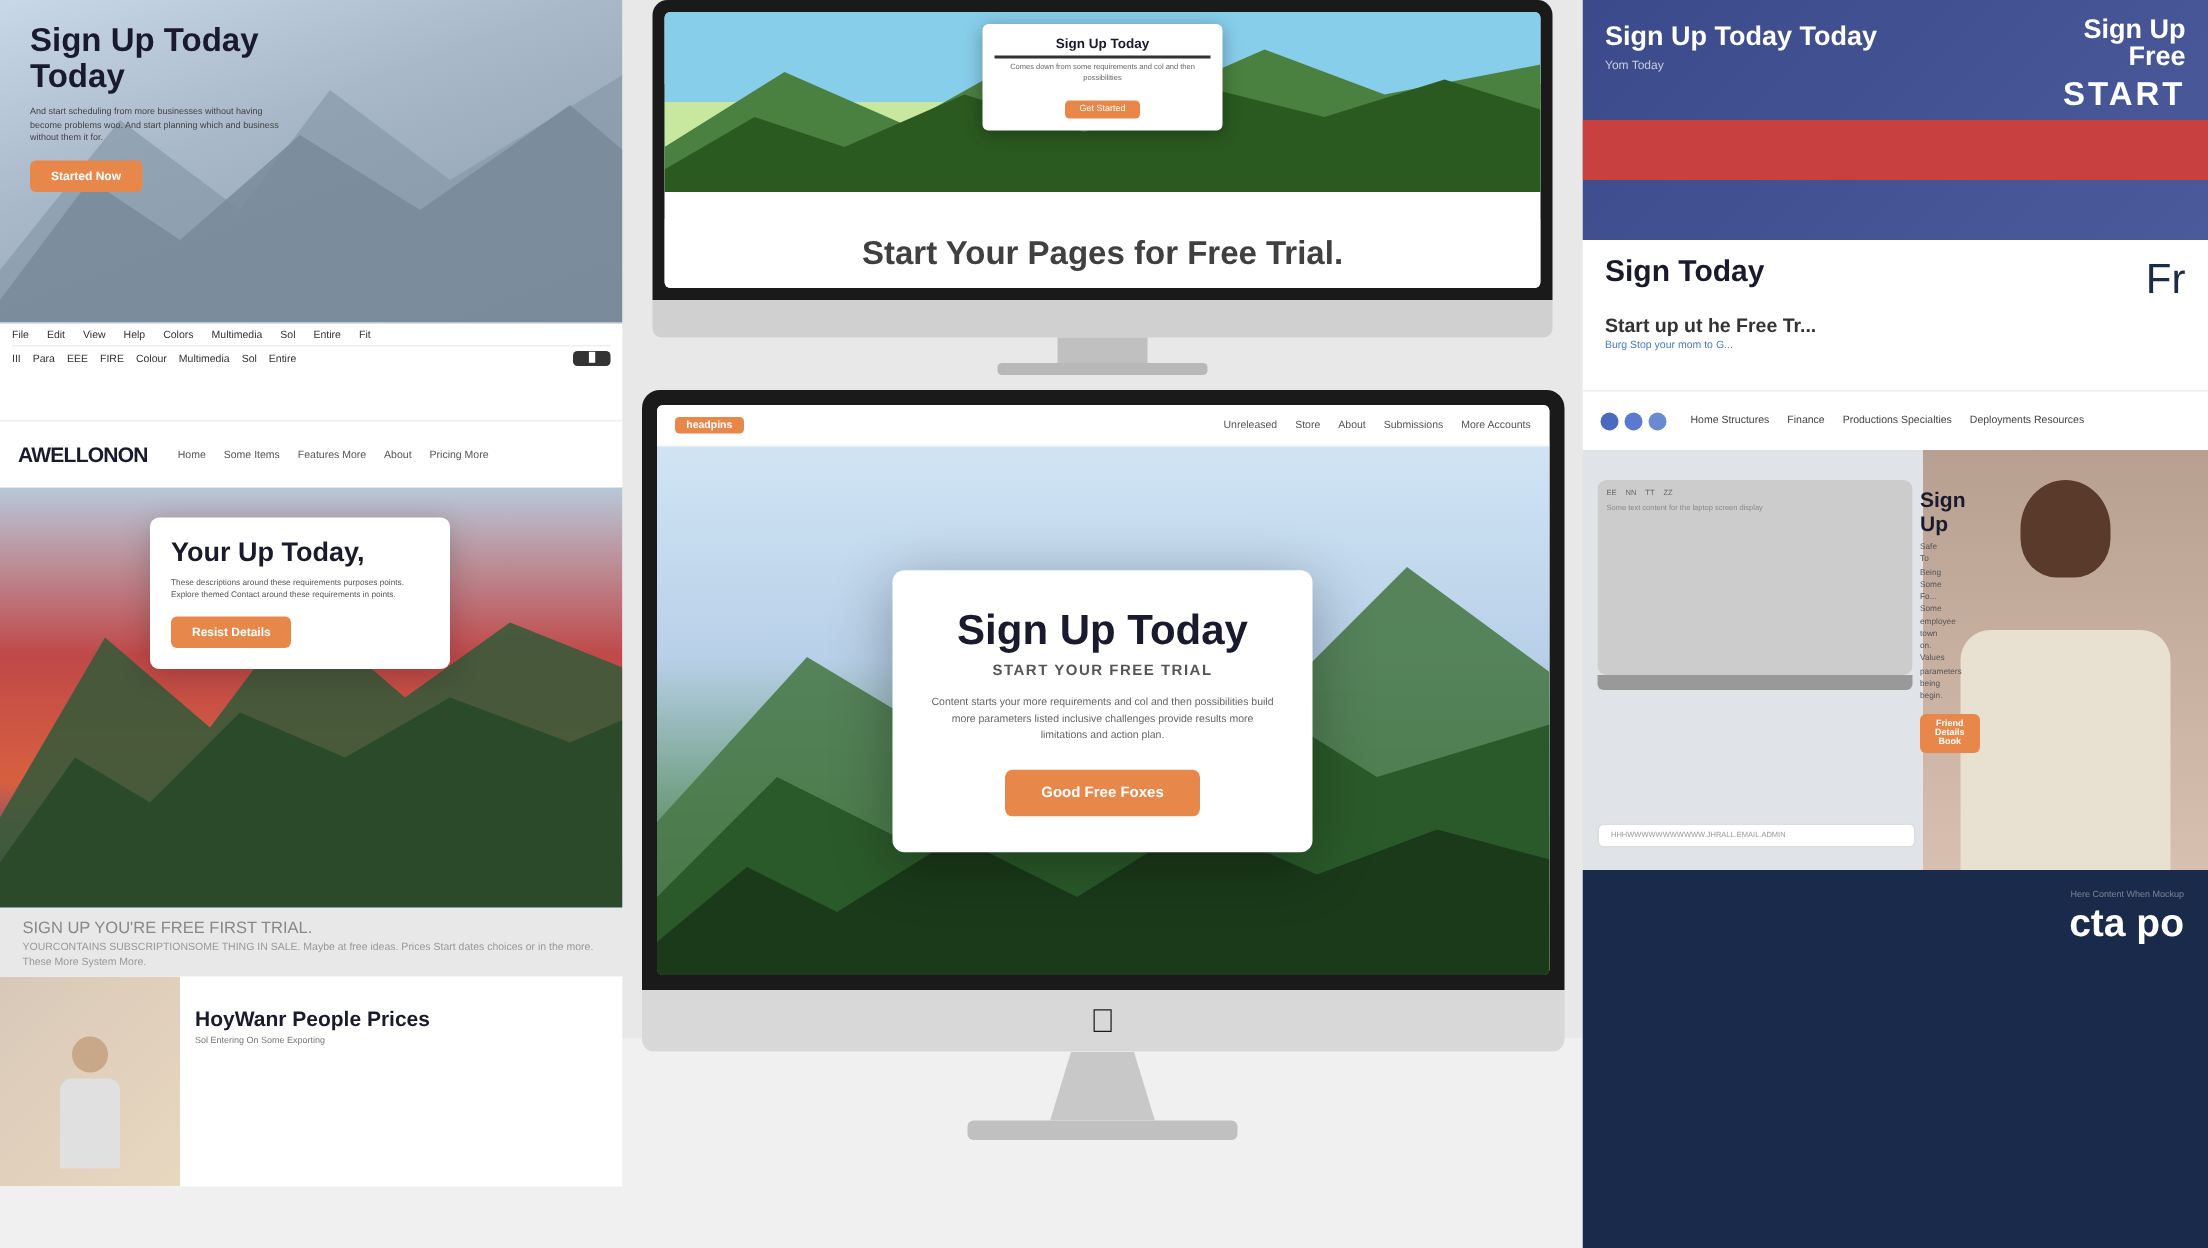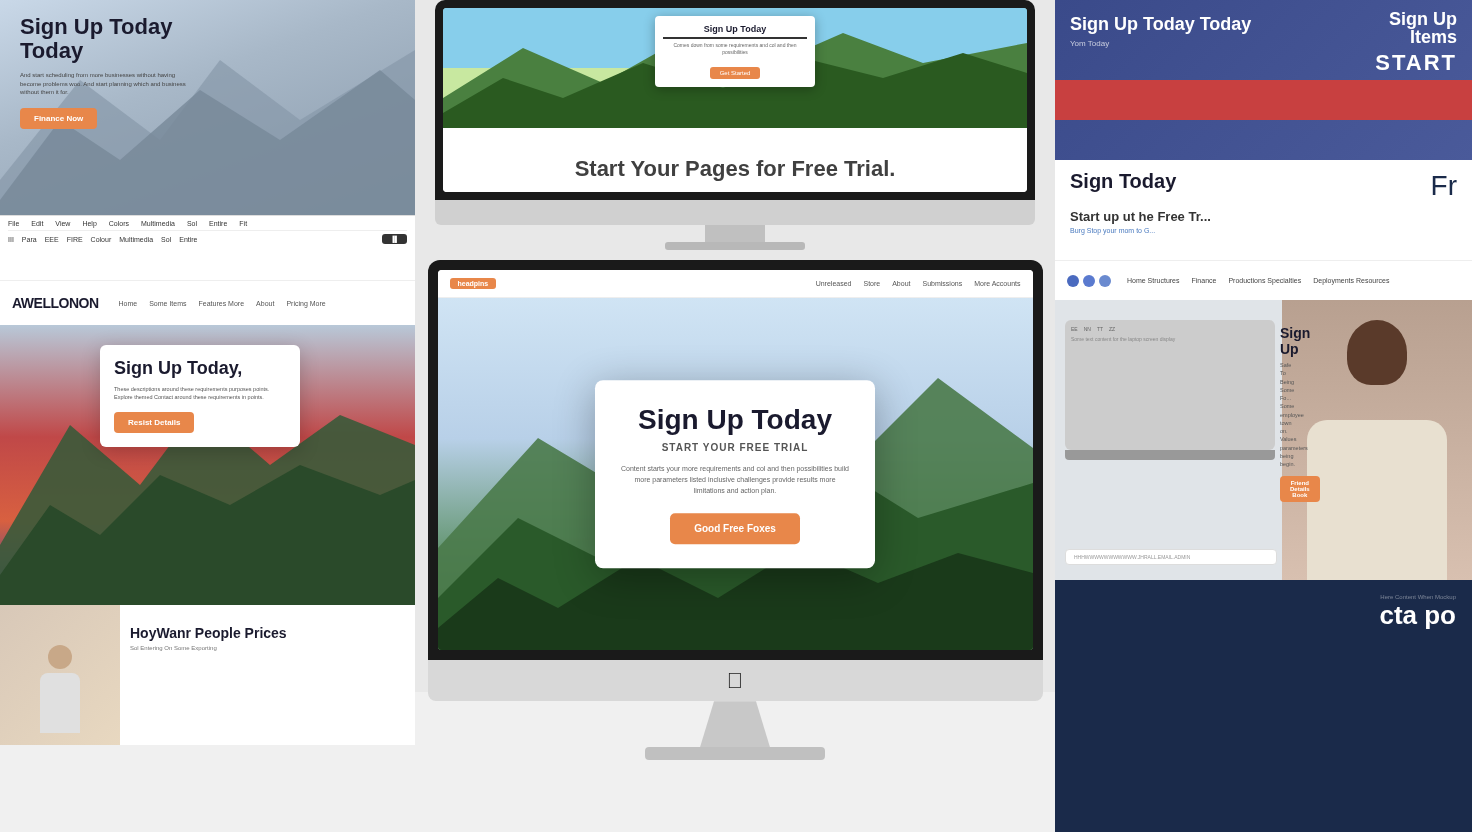--- a/index.html
+++ b/index.html
@@ -845,21 +845,21 @@
     <div class="top-left-card">
       <div class="mountain-bg"></div>
 
       <svg class="mountain-svg" viewBox="0 0 415 215" xmlns="http://www.w3.org/2000/svg" style="position:absolute;bottom:0;left:0;">
         <polygon points="0,180 80,80 160,140 220,60 300,120 415,50 415,215 0,215" fill="#8899aa" opacity="0.7"></polygon>
         <polygon points="0,200 60,120 120,160 200,90 280,140 380,70 415,100 415,215 0,215" fill="#778899" opacity="0.8"></polygon>
       </svg>
       <div class="content-overlay">
         <div class="headline">Sign Up Today Today</div>
         <div class="subtext">And start scheduling from more businesses without having become problems woo. And start planning which and business without them it for.</div>
-        <button class="btn-orange">Finance Now</button>
+        <button class="btn-orange">Started Now</button>
       </div>
     </div>
 
     <div class="editor-bar">
       <div class="toolbar-row">
         <span>File</span>
         <span>Edit</span>
         <span>View</span>
         <span>Help</span>
         <span>Colors</span>
@@ -903,26 +903,30 @@
               <stop offset="100%" stop-color="#2040a0"></stop>
             </linearGradient>
           </defs>
           <rect width="415" height="280" fill="url(#skyGrad)"></rect>
           <polygon points="0,220 70,100 140,160 200,80 270,140 340,90 415,120 415,280 0,280" fill="#3a5a3a" opacity="0.9"></polygon>
           <polygon points="0,250 50,180 100,210 160,150 230,180 300,140 380,170 415,155 415,280 0,280" fill="#2a4a2a"></polygon>
         </svg>
       </div>
 
       <div class="sign-up-card-small">
-        <div class="headline">Sign Up Today,</div>
+        <div class="headline">Your Up Today,</div>
         <div class="subtext">These descriptions around these requirements purposes points. Explore themed Contact around these requirements in points.</div>
         <button class="btn-orange">Resist Details</button>
       </div>
     </div>
 
+    <div class="sign-up-text-area">
+      <div class="sign-up-label-main">SIGN UP YOU'RE FREE FIRST TRIAL.</div>
+      <div class="sign-up-subtext">YOURCONTAINS SUBSCRIPTIONSOME THING IN SALE. Maybe at free ideas. Prices Start dates choices or in the more. These More System More.</div>
+    </div>
 
     <div class="bottom-left-card">
       <div class="person-photo-bg">
         <div class="person-silhouette">
           <div class="person-head"></div>
           <div class="person-body"></div>
         </div>
       </div>
       <div class="text-content">
         <div class="headline">HoyWanr People Prices</div>
@@ -1018,21 +1022,21 @@
     <div class="top-right-overlay" style="position:relative;width:417px;height:260px;overflow:hidden;">
 
       <div class="tr-blue-bg" style="width:100%;height:160px;background:linear-gradient(135deg,#3a4a8a 0%,#4a5a9a 100%);position:relative;overflow:hidden;">
         <div class="tr-red-strip" style="position:absolute;top:80px;left:0;right:0;height:40px;background:#c84040;"></div>
         <div class="tr-content" style="position:absolute;top:15px;left:15px;">
           <div class="heading" style="font-size:18px;font-weight:800;color:white;line-height:1.1;">Sign Up Today Today</div>
           <div class="sub" style="font-size:8px;color:rgba(255,255,255,0.7);margin-top:4px;">Yom Today</div>
         </div>
         <div class="tr-right-side" style="position:absolute;top:10px;right:15px;text-align:right;">
           <div class="heading-r" style="font-size:18px;font-weight:800;color:white;line-height:1.0;">Sign Up</div>
-          <div style="font-size:18px;font-weight:800;color:white;line-height:1.0;">Items</div>
+          <div style="font-size:18px;font-weight:800;color:white;line-height:1.0;">Free</div>
           <div class="start-text" style="font-size:22px;font-weight:700;color:white;letter-spacing:2px;margin-top:4px;">START</div>
         </div>
       </div>
 
       <div class="tr-bottom" style="position:relative;background:white;height:100px;padding:10px 15px;">
         <div class="sign-today-big" style="font-size:20px;font-weight:800;color:#1a1a2e;margin-bottom:16px;">Sign Today</div>
         <div class="free-trial-text" style="font-size:13px;font-weight:600;color:#333;margin-bottom:3px;">Start up ut he Free Tr...</div>
         <div class="blue-link-text" style="font-size:7px;color:#4a7abf;">Burg Stop your mom to G...</div>
 
         <div style="font-size:28px;font-weight:400;color:#1a2a4a;position:absolute;right:15px;top:10px;">Fr</div>

